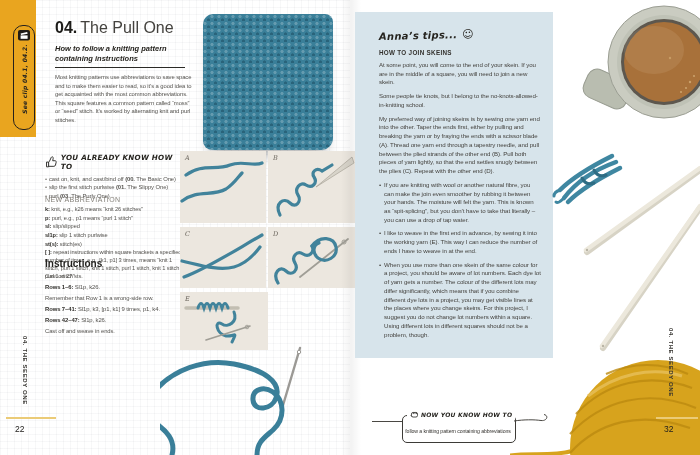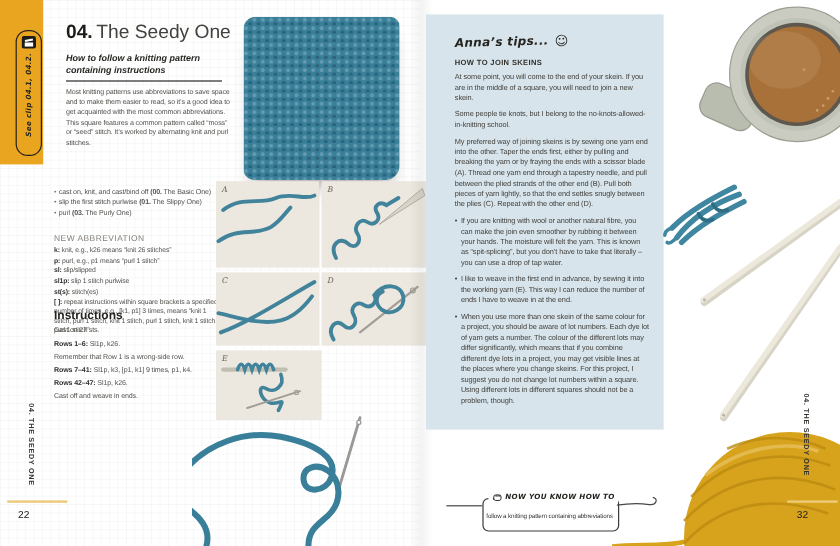--- a/index.html
+++ b/index.html
@@ -96,29 +96,35 @@
         <svg width="12" height="11" viewBox="0 0 12 11" style="margin-top:4px">
           <rect x="0" y="0" width="12" height="10.5" rx="2" fill="#1f1b17"></rect>
           <path d="M2.6,3.4 l6.6,-1.4 .4,1.7 -6.6,1.4 z" fill="#fff"></path>
           <rect x="2.6" y="5.4" width="7" height="3.4" fill="#fff"></rect>
         </svg>
         <span class="clip-label hand">See clip 04.1, 04.2.</span>
       </div>
     </div>
 
     <div class="abs title-row">
-      <span class="chap-num">04.</span><span class="chap-title">The Seedy One</span>
+      <span class="chap-num">04.</span><span class="chap-title">The Pull One</span>
     </div>
     <div class="abs subtitle">How to follow a knitting pattern containing instructions</div>
     <div class="abs rule"></div>
     <p class="abs intro">Most knitting patterns use abbreviations to save space and to make them easier to read, so it’s a good idea to get acquainted with the most common abbreviations. This square features a common pattern called “moss” or “seed” stitch. It’s worked by alternating knit and purl stitches.</p>
 
     <div class="abs knit-square"></div>
 
     <div class="abs col" style="top:153px">
+      <div class="sec-head-row">
+        <svg width="13" height="13" viewBox="0 0 15 15">
+          <path d="M1.8,7 h2.4 v5.6 H1.8 z M4.2,12 h6.2 c.9,0 1.6-.55 1.8-1.35 l.9-3.5 c.2-.9-.45-1.75-1.45-1.75 H9 l.65-2.9 c.2-.85-.45-1.65-1.2-1.65-.45 0-.9.25-1.1.65 L5.1,6.4 4.2,7.1" fill="none" stroke="#2b2a26" stroke-width="1.1" stroke-linejoin="round"></path>
+        </svg>
+        <span class="sec-head hand">YOU ALREADY KNOW HOW TO</span>
+      </div>
       <div style="margin-top:4px">
         <div class="bullet-item">
             <span class="mk"></span>
             <span><span>cast on, knit, and cast/bind off </span><b>(00.</b><span> The Basic One)</span></span>
           </div>
         <div class="bullet-item">
             <span class="mk"></span>
             <span><span>slip the first stitch purlwise </span><b>(01.</b><span> The Slippy One)</span></span>
           </div>
         <div class="bullet-item">

